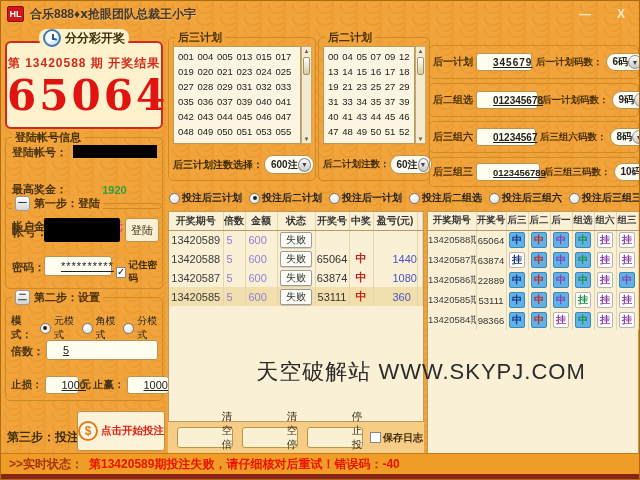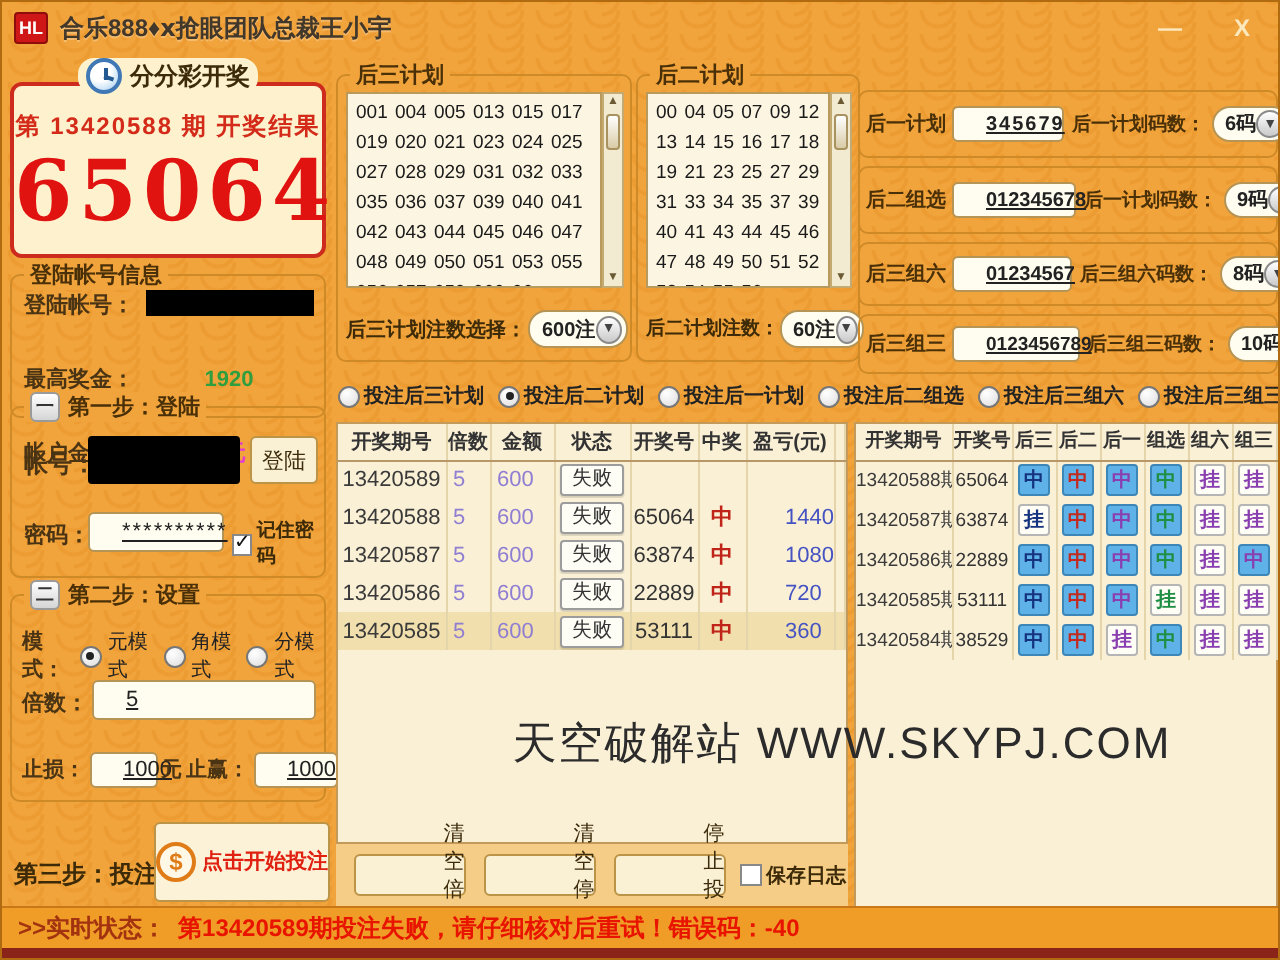--- a/index.html
+++ b/index.html
@@ -335,30 +335,20 @@
       <tr>
         <td class="c-period">13420587</td>
             <td class="c-violet">5</td>
             <td class="c-violet">600</td>
         <td><span class="failbtn">失败</span></td>
         <td>63874</td>
             <td class="c-hit">中</td>
             <td class="c-blue">1080</td>
             <td></td>
           </tr>
-      <tr>
-        <td class="c-period">13420586</td>
-            <td class="c-violet">5</td>
-            <td class="c-violet">600</td>
-        <td><span class="failbtn">失败</span></td>
-        <td>22889</td>
-            <td class="c-hit">中</td>
-            <td class="c-blue">720</td>
-            <td></td>
-          </tr>
       <tr class="hl-row">
         <td class="c-period">13420585</td>
             <td class="c-violet">5</td>
             <td class="c-violet">600</td>
         <td><span class="failbtn">失败</span></td>
         <td>53111</td>
             <td class="c-hit">中</td>
             <td class="c-blue">360</td>
             <td></td>
           </tr>
@@ -426,21 +416,21 @@
             <td>53111</td>
         <td><span class="badge hit k0">中</span></td>
         <td><span class="badge hit k1">中</span></td>
         <td><span class="badge hit k2">中</span></td>
         <td><span class="badge miss k3">挂</span></td>
         <td><span class="badge miss k4">挂</span></td>
         <td><span class="badge miss k5">挂</span></td>
           </tr>
       <tr>
         <td class="c-period">13420584期</td>
-            <td>38529</td>
+            <td>98366</td>
         <td><span class="badge hit k0">中</span></td>
         <td><span class="badge hit k1">中</span></td>
         <td><span class="badge miss k2">挂</span></td>
         <td><span class="badge hit k3">中</span></td>
         <td><span class="badge miss k4">挂</span></td>
         <td><span class="badge miss k5">挂</span></td>
           </tr>
       </tbody>
     </table>
   </div>

